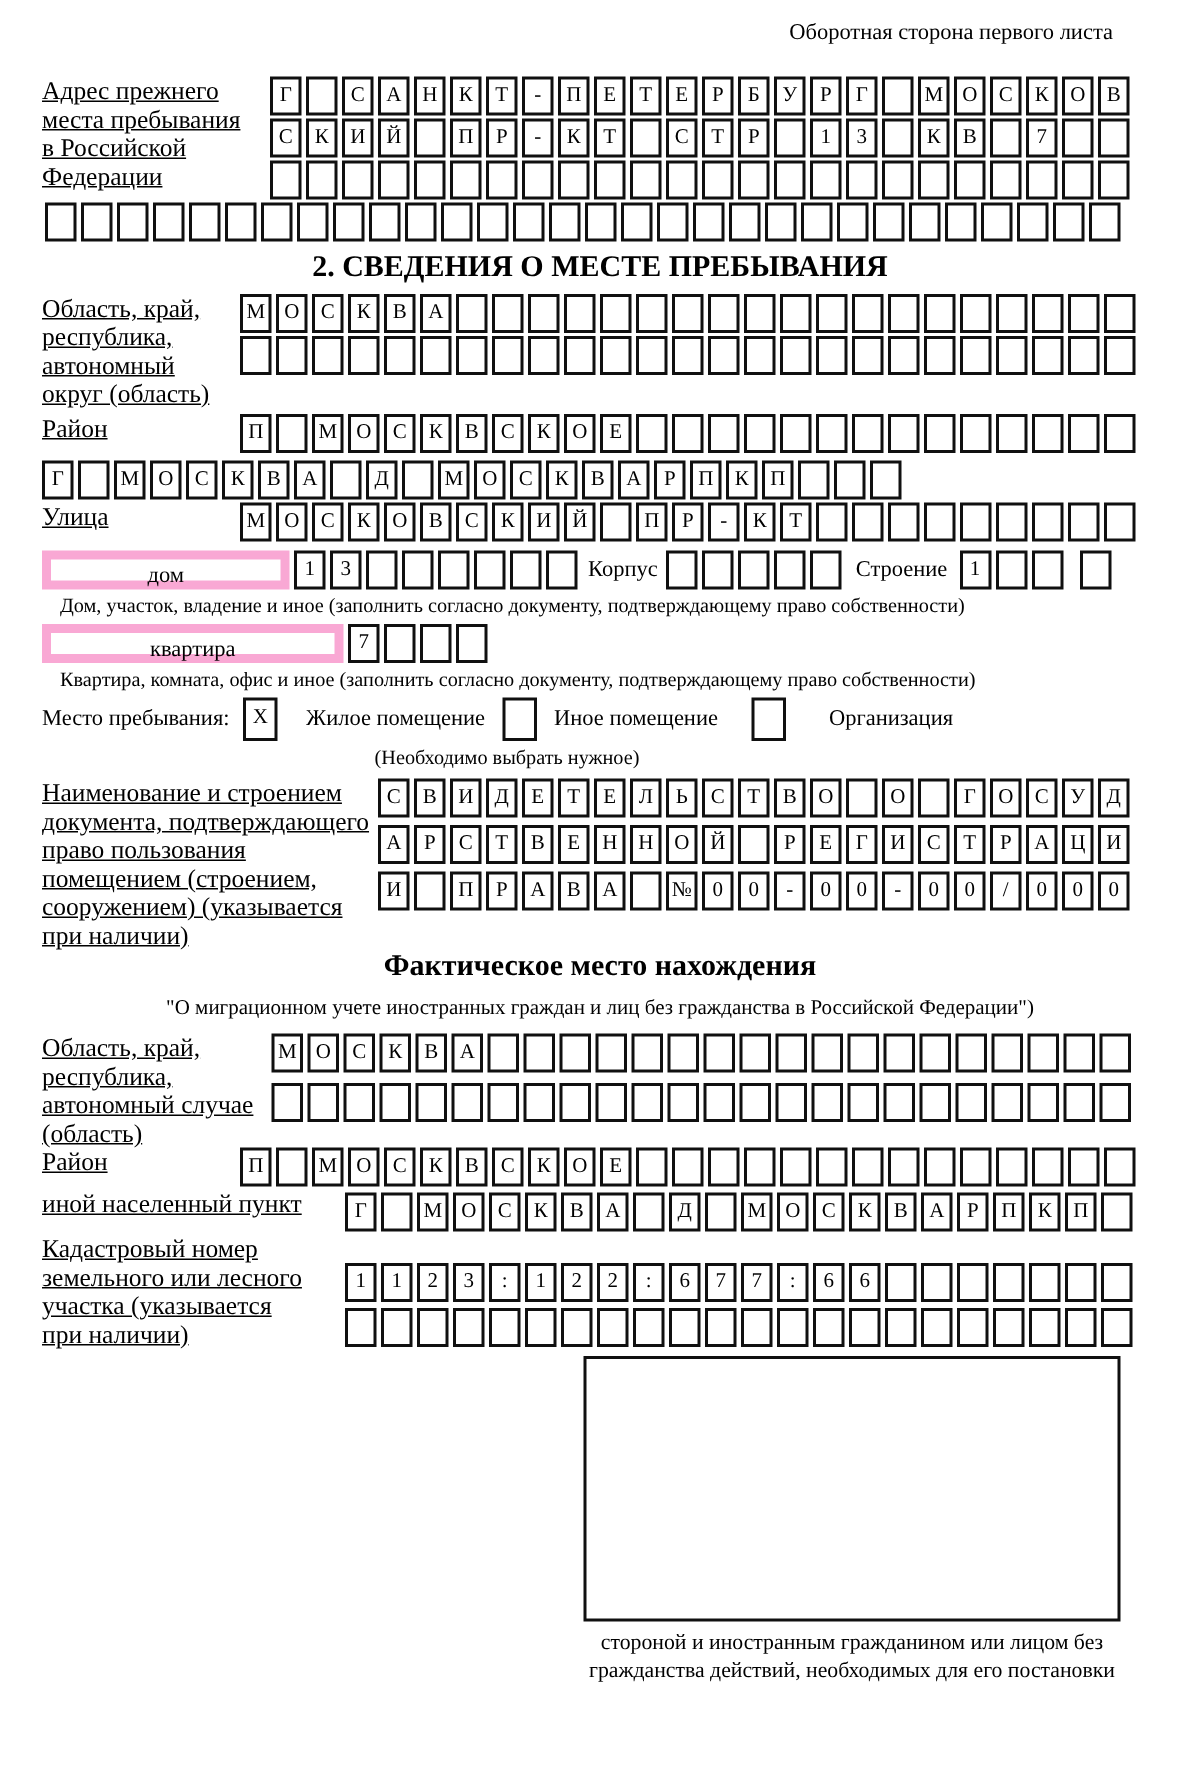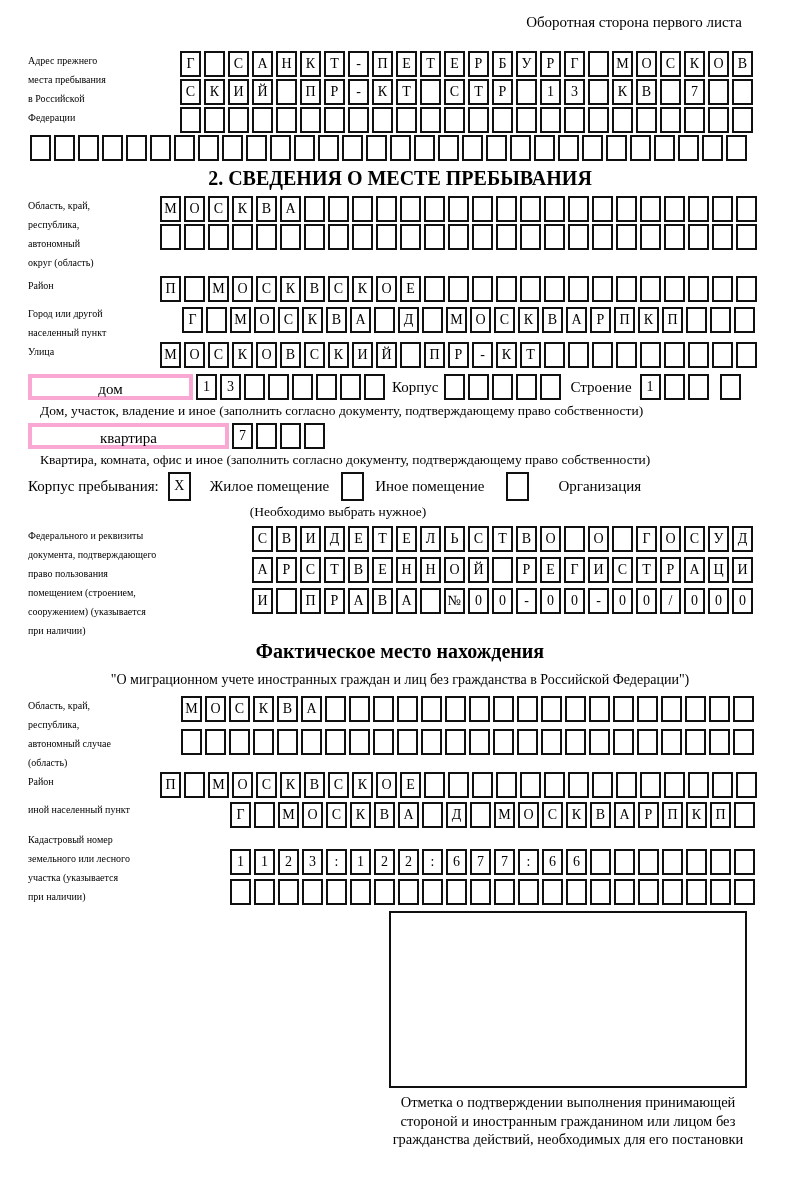--- a/index.html
+++ b/index.html
@@ -1,30 +1,30 @@
 <!DOCTYPE html>
 <html><head>
 <meta charset="utf-8">
 <style>
   html,body{margin:0;padding:0;background:#fff;}
   #page{position:relative;width:800px;height:1180px;box-sizing:border-box;
         padding:14px 28px 0;overflow:hidden;background:#fff;color:#000;
         font-family:"Liberation Serif","DejaVu Serif",serif;}
   .hdr{text-align:right;font-size:15px;padding-right:30px;margin-bottom:20px;}
   .frow{display:flex;align-items:flex-start;}
-  .flabel{font-size:10px;line-height:19px;flex:0 0 auto;}
+  .flabel{font-size:17px;line-height:19px;flex:0 0 auto;text-decoration:underline;}
   .cells{display:flex;flex:0 0 auto;margin-bottom:2px;}
   .cell{box-sizing:border-box;flex:0 0 auto;width:21px;height:26px;border:2px solid #101010;
         margin-right:3px;text-align:center;font-size:14px;line-height:21px;background:#fff;}
   .cell.big{width:23px;height:29px;line-height:24px;}
   .rowscol{display:flex;flex-direction:column;}
   .caption{font-size:13.5px;line-height:17px;}
   .cap-center{text-align:center;}
   .sect-title{text-align:center;font-weight:bold;font-size:20px;margin:6px 0 6px;}
-  .widebox{box-sizing:border-box;border:4px solid #f9a8d4;height:26px;text-align:center;
+  .widebox{box-sizing:border-box;border:6px solid #f9a8d4;height:26px;text-align:center;
            font-size:15px;line-height:22px;flex:0 0 auto;background:#fff;margin-right:3px;}
   .inline-lbl{font-size:15px;line-height:26px;flex:0 0 auto;} .mt4{margin-top:4px;} .mt6{margin-top:6px;}
   .doc-rows .cells{margin-bottom:5px;}
   .stamp-wrap{margin-left:336px;width:408px;margin-top:4px;}
   .stamp-box{box-sizing:border-box;width:358px;height:177px;border:2px solid #101010;margin:0 auto;}
   .stamp-note{text-align:center;font-size:14.5px;line-height:18.5px;margin-top:5px;}
   .chkrow{display:flex;align-items:center;font-size:15px;margin-top:4px;}
 </style>
 </head>
 <body>
@@ -246,24 +246,20 @@
         <span class="cell"></span>
         <span class="cell"></span>
         <span class="cell"></span>
         <span class="cell"></span>
         <span class="cell"></span>
         <span class="cell"></span>
       </div>
   </div>
 
   <div class="frow">
-    <div class="flabel" style="width:154px;">
-        <div>Город или другой</div>
-        <div>населенный пункт</div>
-      </div>
     <div class="cells" style="margin-top:3px;">
         <span class="cell">Г</span>
         <span class="cell"></span>
         <span class="cell">М</span>
         <span class="cell">О</span>
         <span class="cell">С</span>
         <span class="cell">К</span>
         <span class="cell">В</span>
         <span class="cell">А</span>
         <span class="cell"></span>
@@ -353,39 +349,39 @@
     <div class="cells">
         <span class="cell">7</span>
         <span class="cell"></span>
         <span class="cell"></span>
         <span class="cell"></span>
       </div>
   </div>
   <div class="caption" style="padding-left:12px;">Квартира, комната, офис и иное (заполнить согласно документу, подтверждающему право собственности)</div>
 
   <div class="chkrow">
-    <span style="margin-right:9px;">Корпус пребывания:</span>
+    <span style="margin-right:9px;">Место пребывания:</span>
     <span class="cells" style="margin-bottom:0;">
         <span class="cell big">X</span>
       </span>
     <span style="margin:0 12px 0 16px;">Жилое помещение</span>
     <span class="cells" style="margin-bottom:0;">
         <span class="cell big"></span>
       </span>
     <span style="margin:0 22px 0 8px;">Иное помещение</span>
     <span class="cells" style="margin-bottom:0;">
         <span class="cell big"></span>
       </span>
     <span style="margin-left:26px;">Организация</span>
   </div>
   <div class="caption" style="width:620px;text-align:center;margin-top:2px;">(Необходимо выбрать нужное)</div>
 
   <div class="frow mt6">
     <div class="flabel" style="width:224px;">
-        <div>Федерального и реквизиты</div>
+        <div>Наименование и строением</div>
         <div>документа, подтверждающего</div>
         <div>право пользования</div>
         <div>помещением (строением,</div>
         <div>сооружением) (указывается</div>
         <div>при наличии)</div>
       </div>
     <div class="rowscol doc-rows">
       <div class="cells">
           <span class="cell">С</span>
           <span class="cell">В</span>
@@ -642,19 +638,18 @@
           <span class="cell"></span>
           <span class="cell"></span>
           <span class="cell"></span>
         </div>
     </div>
   </div>
 
   <div class="stamp-wrap">
     <div class="stamp-box"></div>
     <div class="stamp-note">
-        <div>Отметка о подтверждении выполнения принимающей</div>
         <div>стороной и иностранным гражданином или лицом без</div>
         <div>гражданства действий, необходимых для его постановки</div>
       </div>
   </div>
 
 </div>
 
 </body></html>

